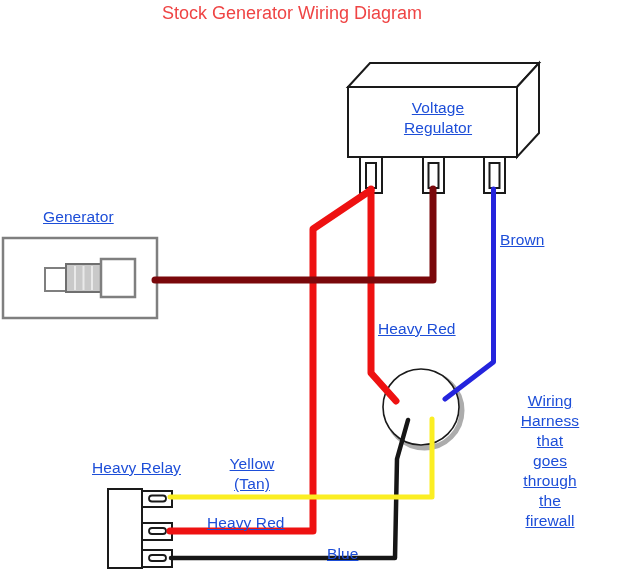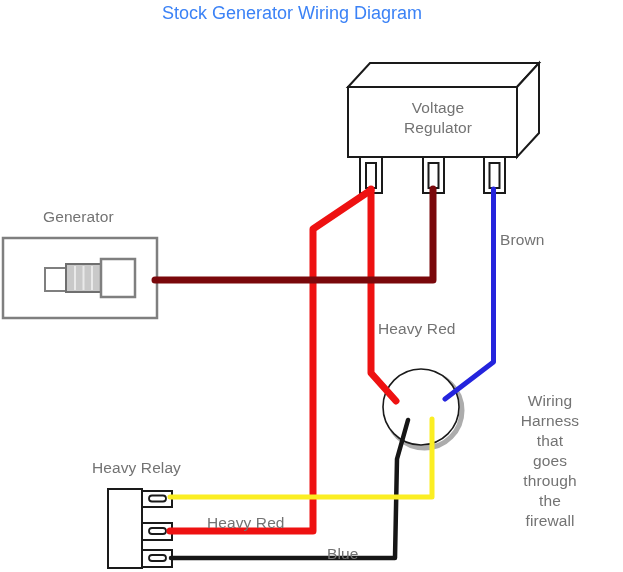--- a/index.html
+++ b/index.html
@@ -10,30 +10,31 @@
     font-family:"Liberation Sans", sans-serif;
     color:#1d1d1d;
     overflow:hidden;
   }
   #wiring-svg{position:absolute;left:0;top:0;}
   .label{
     position:absolute;
     white-space:pre-line;
     font-size:15.5px;
     line-height:20px;
-    color:#737373;
+    color:#1d4ed8;
     letter-spacing:0.1px;
+    text-decoration:underline;
   }
   .label.center{transform:translateX(-50%);text-align:center;}
   .title{
     position:absolute;
     transform:translateX(-50%);
     font-size:18px;
     line-height:22px;
-    color:#3b82f6;
+    color:#ef4444;
     white-space:nowrap;
   }
 </style>
 </head>
 <body>
 
 <div id="stage">
 
   <svg id="wiring-svg" width="623" height="572" viewBox="0 0 623 572">
 
@@ -106,18 +107,20 @@
   <div class="label" style="left:500px;top:230px;">Brown</div>
 
   <div class="label" style="left:378px;top:319px;">Heavy Red</div>
 
   <div class="label center" style="left:550px;top:391px;text-align:center;">Wiring Harness that
 goes through the
 firewall</div>
 
   <div class="label" style="left:92px;top:458px;">Heavy Relay</div>
 
+  <div class="label center" style="left:252px;top:454px;">Yellow
+(Tan)</div>
 
   <div class="label" style="left:207px;top:513px;">Heavy Red</div>
 
   <div class="label" style="left:327px;top:544px;">Blue</div>
 
 </div>
 
 </body></html>

